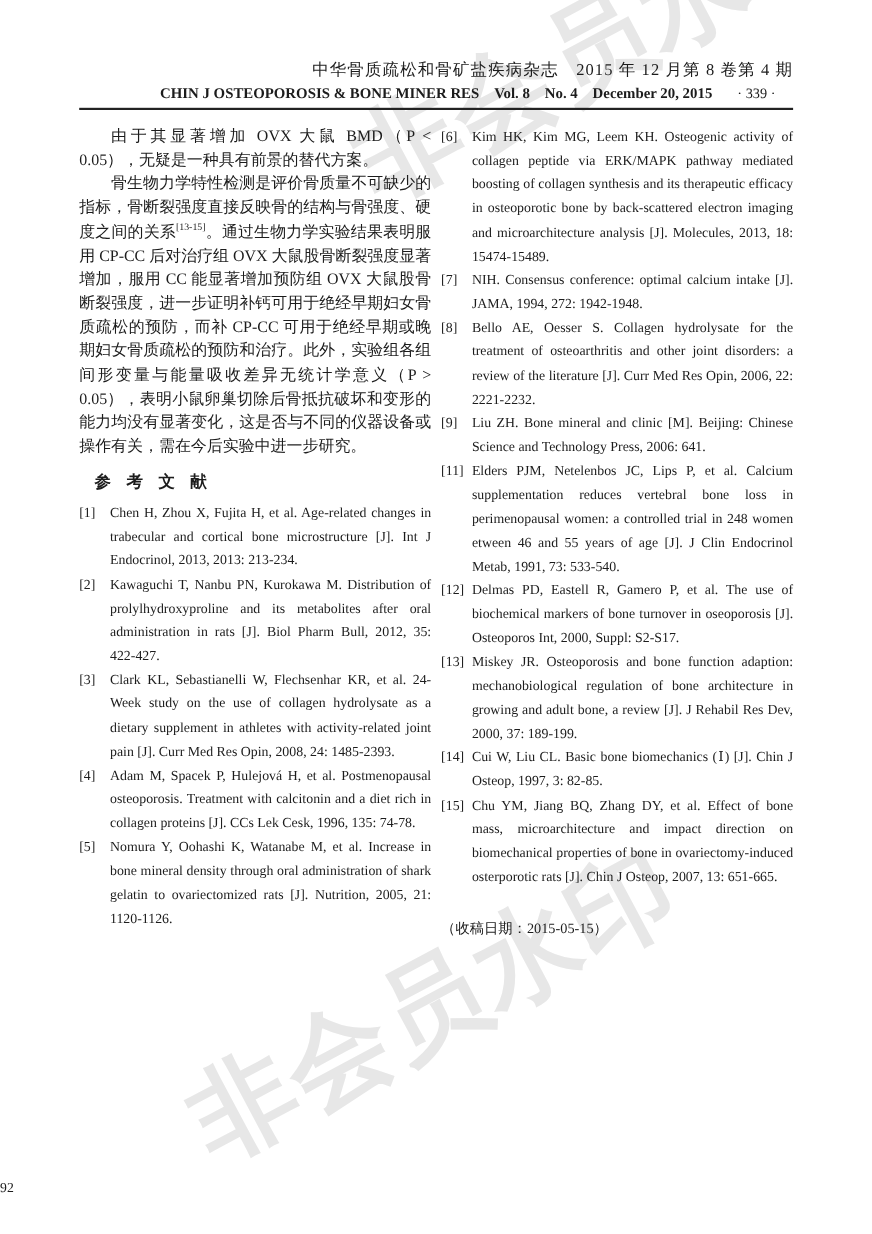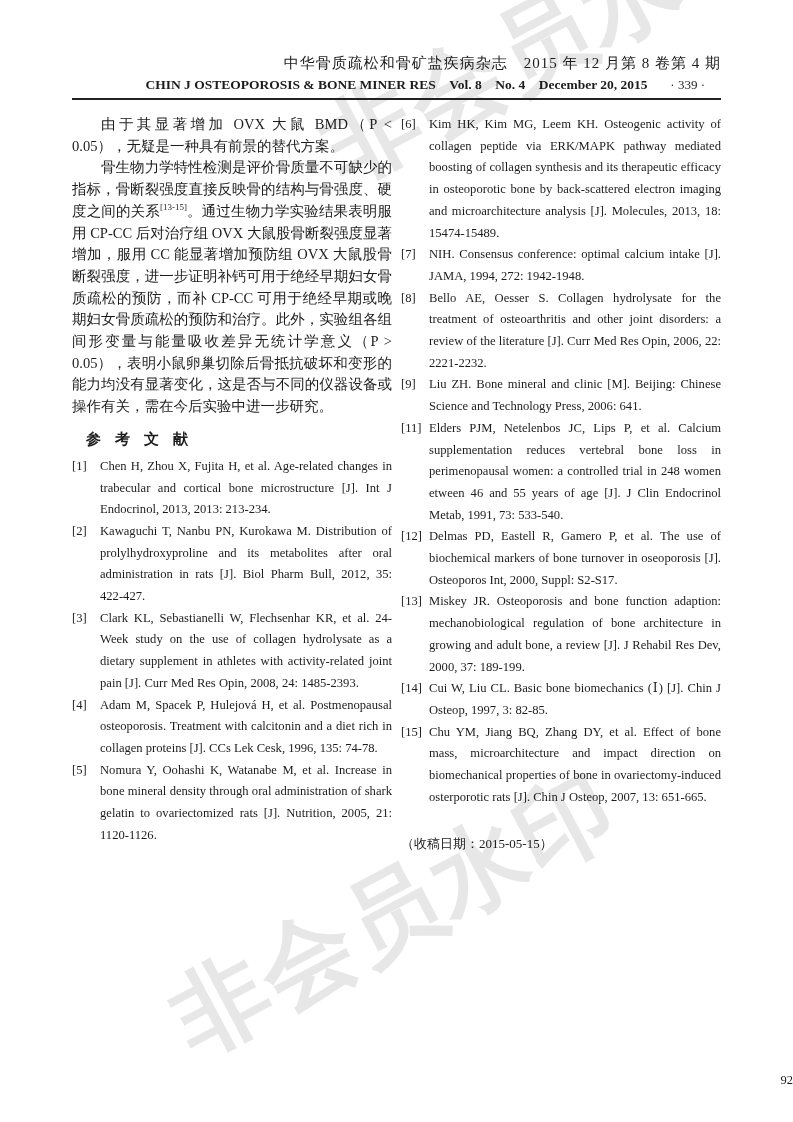--- a/index.html
+++ b/index.html
@@ -31,21 +31,21 @@
     text-align:left;font-size:15px;font-weight:700;letter-spacing:14px;
     margin:10px 0 6px 14px;line-height:22px;
   }
   .ref{display:flex;font-size:12.6px;line-height:21.7px;}
   .ref .num{flex:0 0 28px;}
   .ref .txt{flex:1;text-align:justify;}
   .received{
     text-align:left;font-size:13px;line-height:21.7px;margin-top:24px;padding-right:8px;
   }
   .pageno{
-    position:absolute;left:0;right:0;bottom:34px;text-align:right;
+    position:absolute;left:0;right:0;bottom:34px;text-align:left;
     font-size:12.5px;z-index:1;
   }
 </style>
 </head>
 <body>
 
 <div class="watermark wm-a" style="color: rgb(231, 231, 231);">非会员水印</div>
 <div class="watermark wm-b" style="color: rgb(231, 231, 231);">非会员水印</div>
 
 <div class="page">

